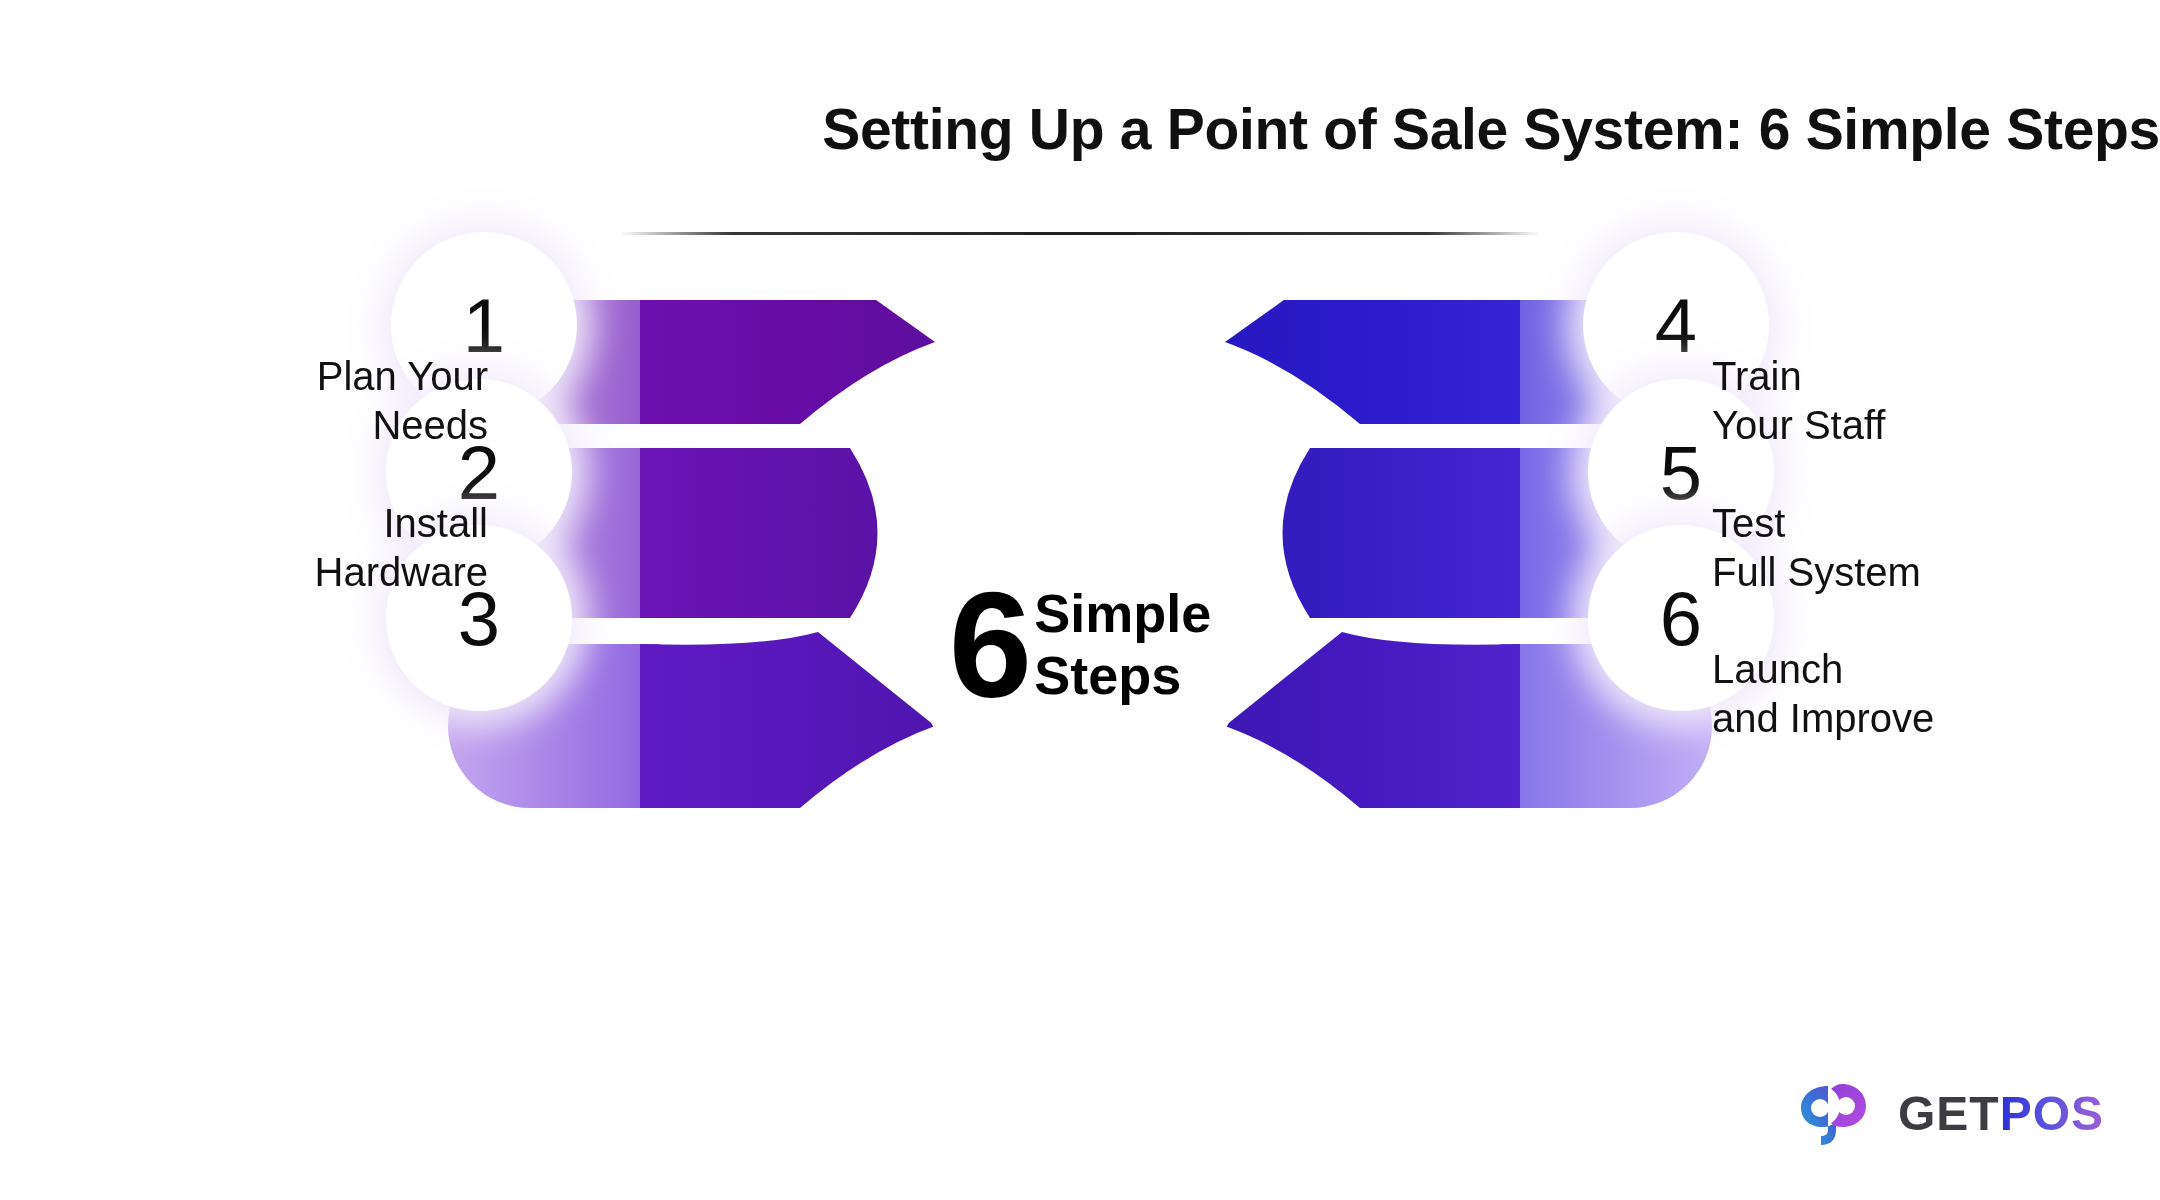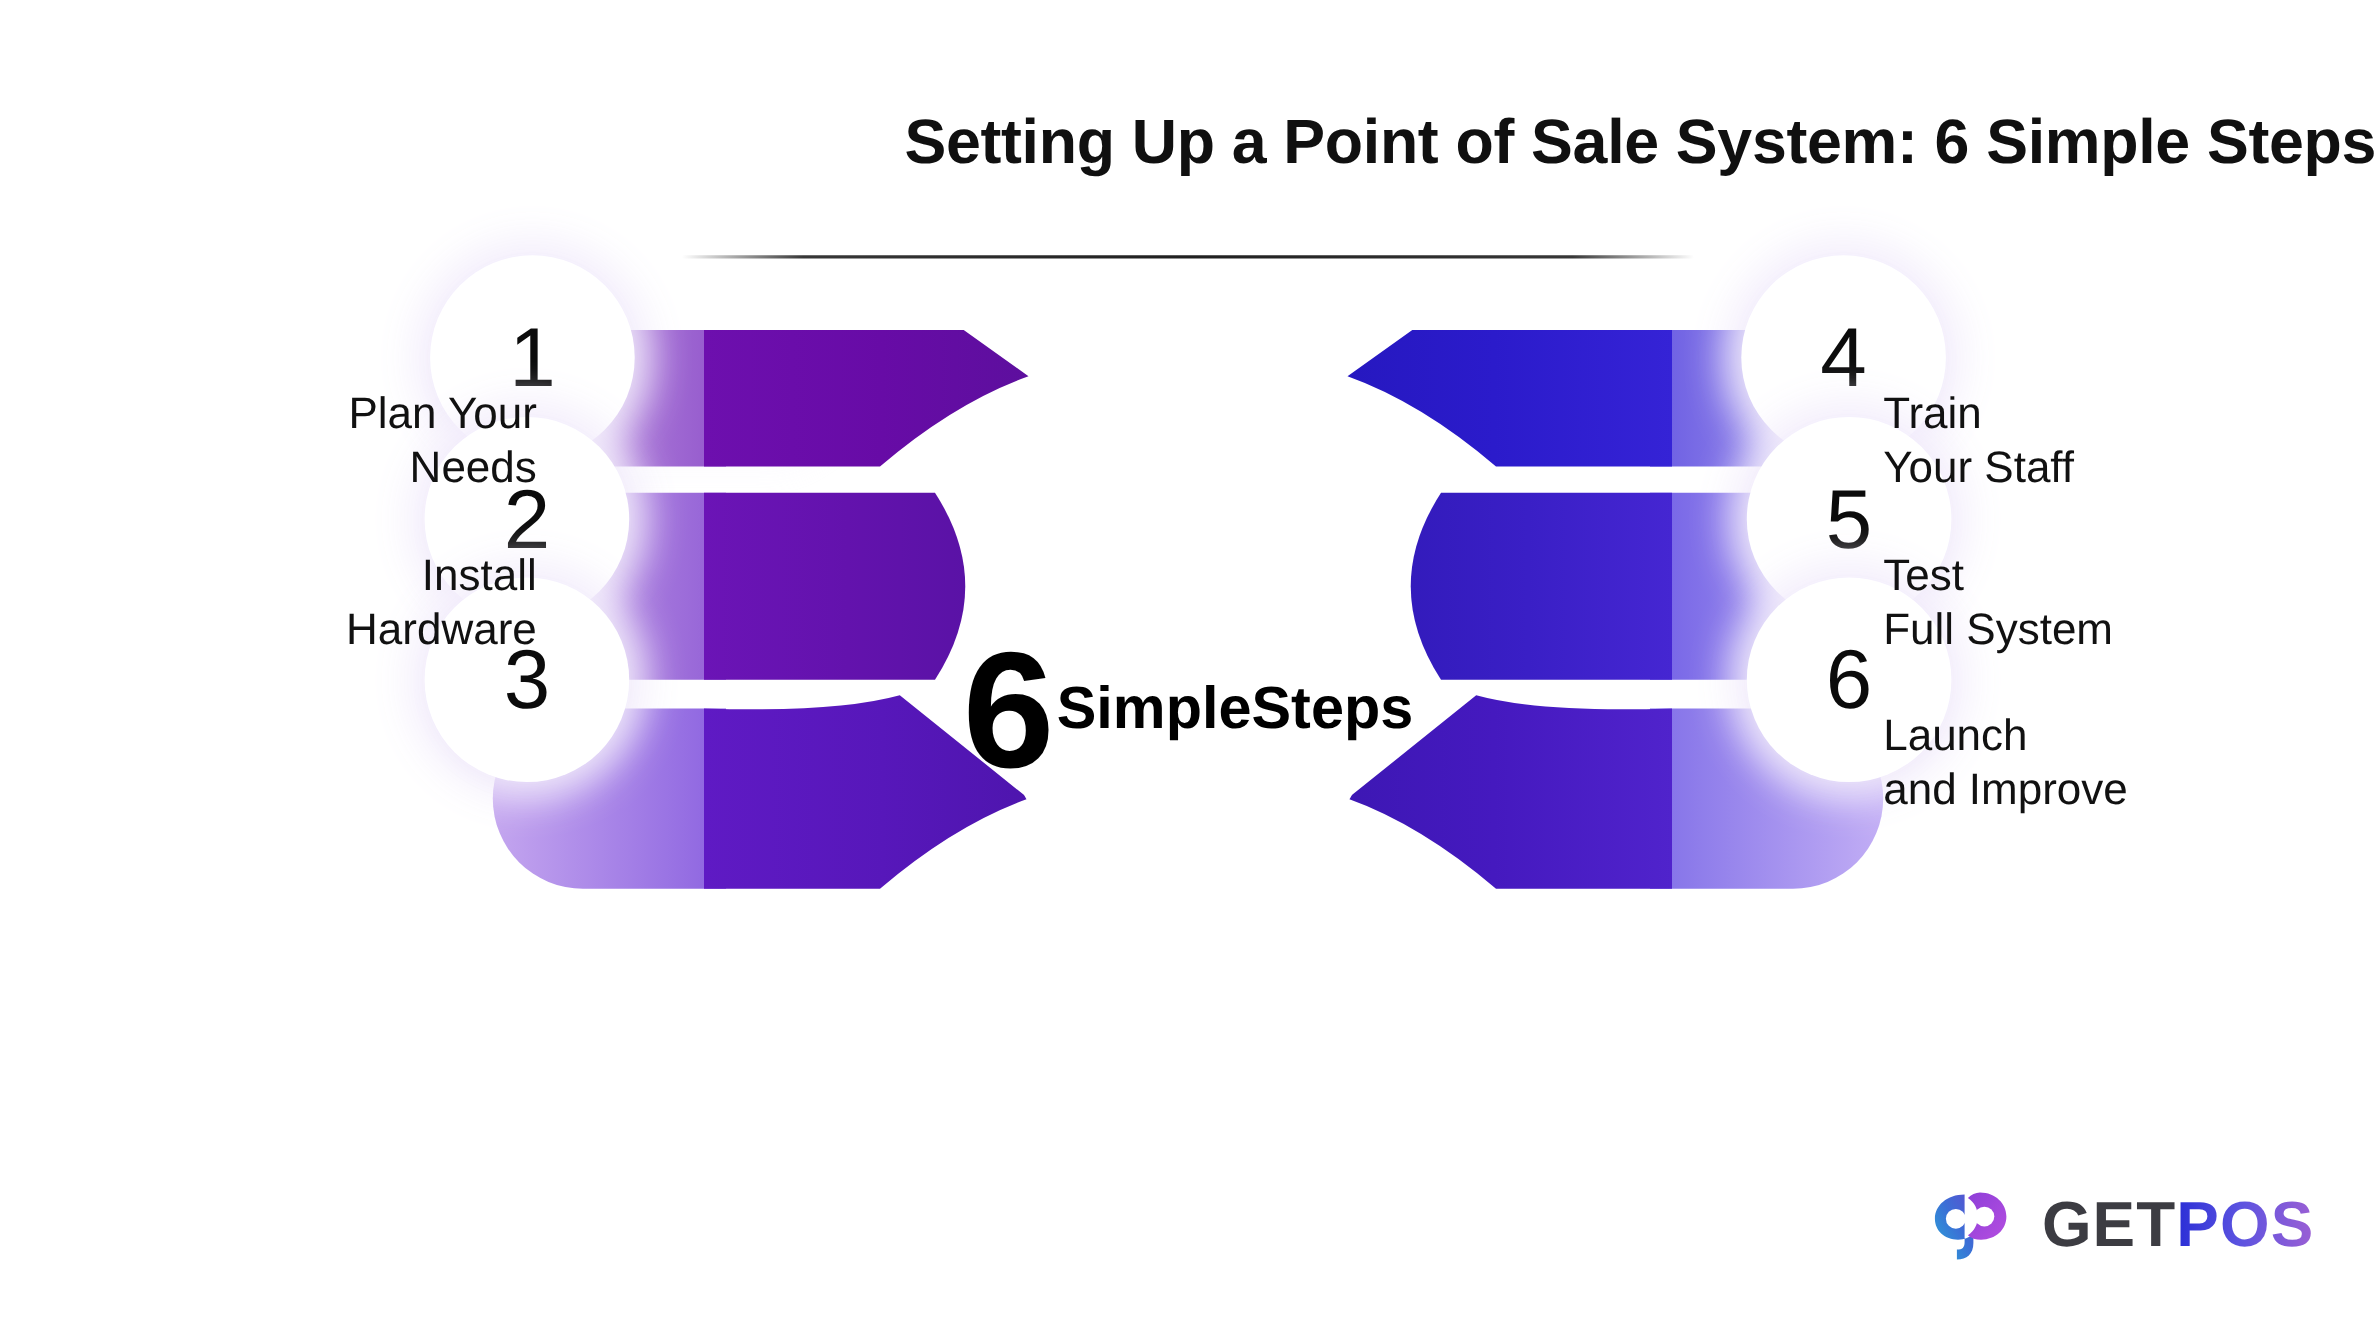--- a/index.html
+++ b/index.html
@@ -73,21 +73,21 @@
   }
   .hub-six{
     font-size:150px;
     font-weight:bold;
     color:#000;
     line-height:1;
     margin-right:6px;
     letter-spacing:-4px;
   }
   .hub-words{
-    display:flex;flex-direction:row;
+    display:flex;flex-direction:column;
     font-size:54px;font-weight:bold;color:#000;
     line-height:1.14;
   }
 
   
   .label{
     position:absolute;
     font-size:40px;
     line-height:1.22;
     color:#111111;
@@ -99,21 +99,21 @@
 
   
   .logo{
     position:absolute;
     right:56px;bottom:52px;
     display:flex;align-items:center;gap:22px;
     z-index:9;
   }
   .logo-mark{width:78px;height:68px;}
   .logo-text{
-    font-size:58px;font-weight:bold;letter-spacing:1px;
+    font-size:48px;font-weight:bold;letter-spacing:1px;
     line-height:1;
   }
   .logo-get{color:#3c3c42;}
   .logo-pos{
     background:linear-gradient(90deg,#2b2fd6 0%,#5b53e0 45%,#9b5fd4 100%);
     -webkit-background-clip:text;background-clip:text;color:transparent;
   }
 </style>
 </head>
 <body>

